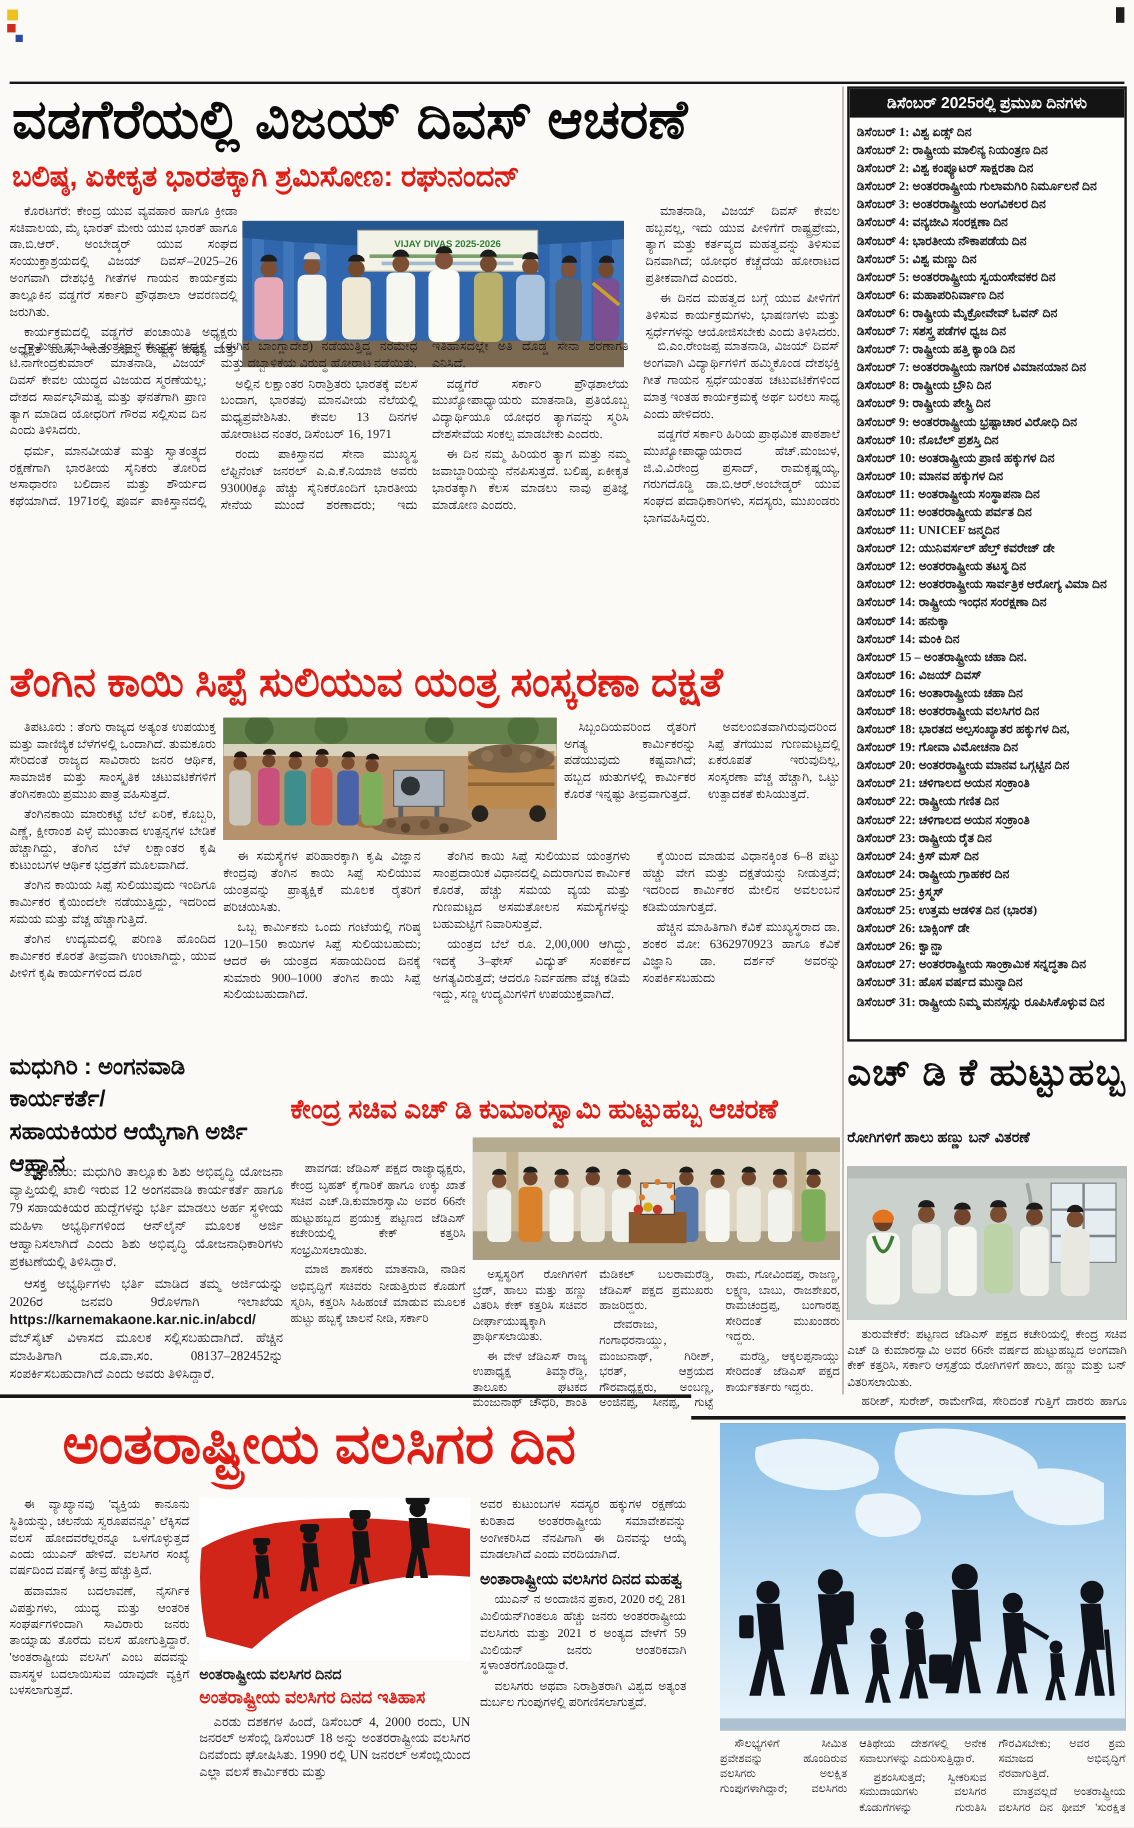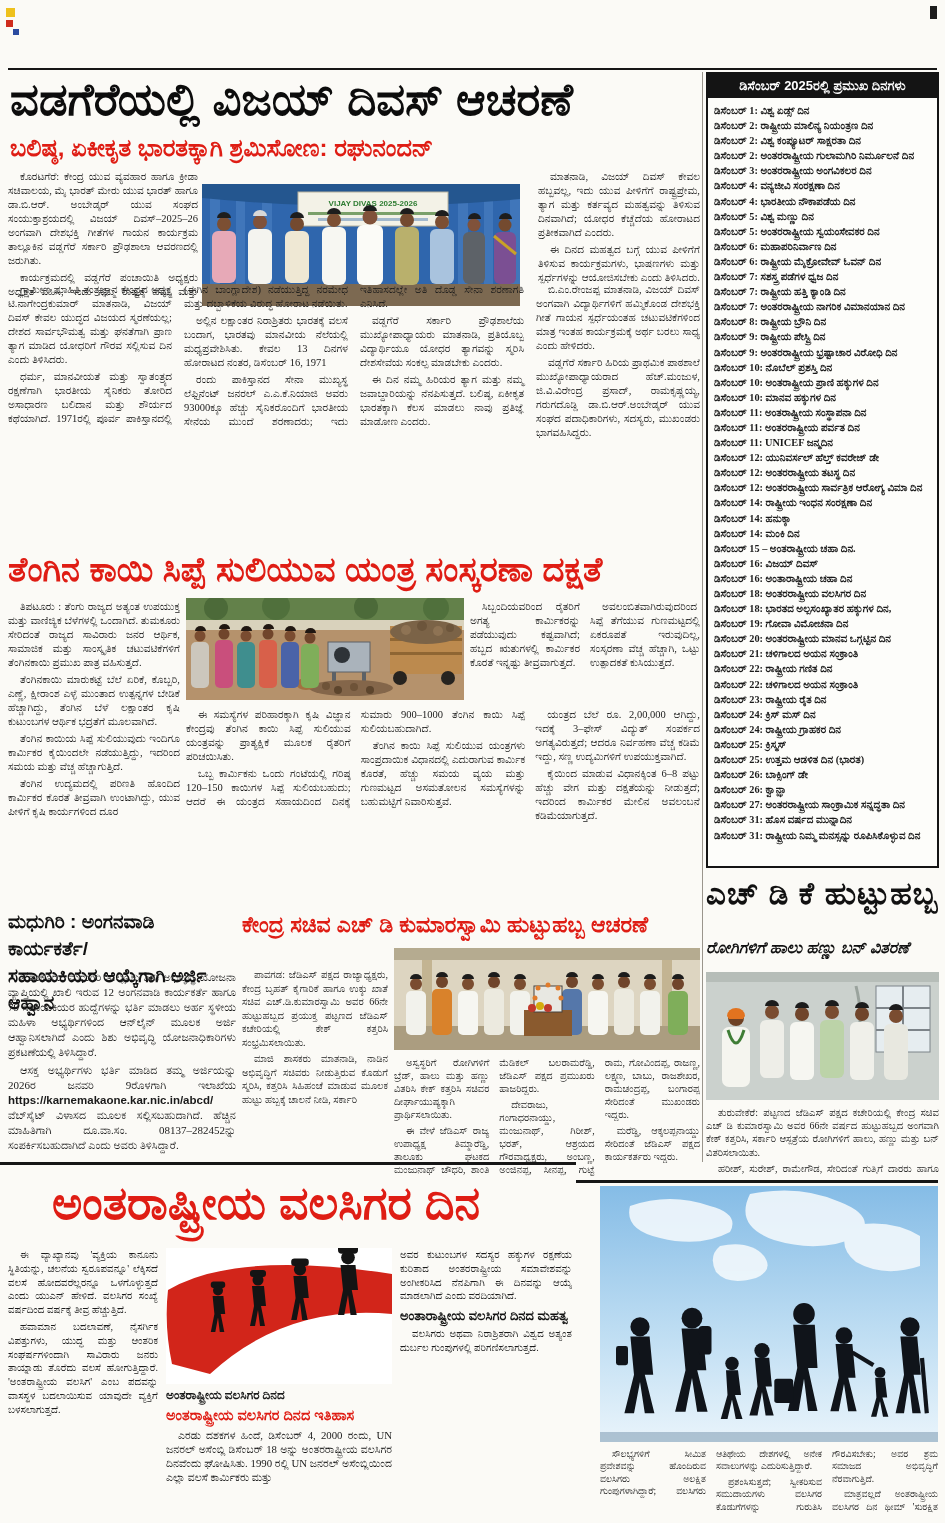--- a/index.html
+++ b/index.html
@@ -228,23 +228,24 @@
       <p>ಸಿಬ್ಬಂದಿಯವರಿಂದ ರೈತರಿಗೆ ಅಗತ್ಯ ಕಾರ್ಮಿಕರನ್ನು ಪಡೆಯುವುದು ಕಷ್ಟವಾಗಿದೆ; ಹಬ್ಬದ ಋತುಗಳಲ್ಲಿ ಕಾರ್ಮಿಕರ ಕೊರತೆ ಇನ್ನಷ್ಟು ತೀವ್ರವಾಗುತ್ತದೆ.</p>
       <p>ಅವಲಂಬಿತವಾಗಿರುವುದರಿಂದ ಸಿಪ್ಪೆ ತೆಗೆಯುವ ಗುಣಮಟ್ಟದಲ್ಲಿ ಏಕರೂಪತೆ ಇರುವುದಿಲ್ಲ, ಸಂಸ್ಕರಣಾ ವೆಚ್ಚ ಹೆಚ್ಚಾಗಿ, ಒಟ್ಟು ಉತ್ಪಾದಕತೆ ಕುಸಿಯುತ್ತದೆ.</p>
     </div>
 
   <div class="abs txt cols3" style="left:186px;top:708px;width:514px;height:194px;">
       <p>ಈ ಸಮಸ್ಯೆಗಳ ಪರಿಹಾರಕ್ಕಾಗಿ ಕೃಷಿ ವಿಜ್ಞಾನ ಕೇಂದ್ರವು ತೆಂಗಿನ ಕಾಯಿ ಸಿಪ್ಪೆ ಸುಲಿಯುವ ಯಂತ್ರವನ್ನು ಪ್ರಾತ್ಯಕ್ಷಿಕೆ ಮೂಲಕ ರೈತರಿಗೆ ಪರಿಚಯಿಸಿತು.</p>
       <p>ಒಬ್ಬ ಕಾರ್ಮಿಕನು ಒಂದು ಗಂಟೆಯಲ್ಲಿ ಗರಿಷ್ಠ 120–150 ಕಾಯಿಗಳ ಸಿಪ್ಪೆ ಸುಲಿಯಬಹುದು; ಆದರೆ ಈ ಯಂತ್ರದ ಸಹಾಯದಿಂದ ದಿನಕ್ಕೆ ಸುಮಾರು 900–1000 ತೆಂಗಿನ ಕಾಯಿ ಸಿಪ್ಪೆ ಸುಲಿಯಬಹುದಾಗಿದೆ.</p>
       <p>ತೆಂಗಿನ ಕಾಯಿ ಸಿಪ್ಪೆ ಸುಲಿಯುವ ಯಂತ್ರಗಳು ಸಾಂಪ್ರದಾಯಿಕ ವಿಧಾನದಲ್ಲಿ ಎದುರಾಗುವ ಕಾರ್ಮಿಕ ಕೊರತೆ, ಹೆಚ್ಚು ಸಮಯ ವ್ಯಯ ಮತ್ತು ಗುಣಮಟ್ಟದ ಅಸಮತೋಲನ ಸಮಸ್ಯೆಗಳನ್ನು ಬಹುಮಟ್ಟಿಗೆ ನಿವಾರಿಸುತ್ತವೆ.</p>
       <p>ಯಂತ್ರದ ಬೆಲೆ ರೂ. 2,00,000 ಆಗಿದ್ದು, ಇದಕ್ಕೆ 3–ಫೇಸ್ ವಿದ್ಯುತ್ ಸಂಪರ್ಕದ ಅಗತ್ಯವಿರುತ್ತದೆ; ಆದರೂ ನಿರ್ವಹಣಾ ವೆಚ್ಚ ಕಡಿಮೆ ಇದ್ದು, ಸಣ್ಣ ಉದ್ಯಮಿಗಳಿಗೆ ಉಪಯುಕ್ತವಾಗಿದೆ.</p>
       <p>ಕೈಯಿಂದ ಮಾಡುವ ವಿಧಾನಕ್ಕಿಂತ 6–8 ಪಟ್ಟು ಹೆಚ್ಚು ವೇಗ ಮತ್ತು ದಕ್ಷತೆಯನ್ನು ನೀಡುತ್ತದೆ; ಇದರಿಂದ ಕಾರ್ಮಿಕರ ಮೇಲಿನ ಅವಲಂಬನೆ ಕಡಿಮೆಯಾಗುತ್ತದೆ.</p>
-    </div>
-
-  <div class="abs blackhead" style="left:8px;top:908px;width:230px;font-size:19px;line-height:27px;">
+      <p>ಹೆಚ್ಚಿನ ಮಾಹಿತಿಗಾಗಿ ಕೆವಿಕೆ ಮುಖ್ಯಸ್ಥರಾದ ಡಾ. ಶಂಕರ ಮೋ: 6362970923 ಹಾಗೂ ಕೆವಿಕೆ ವಿಜ್ಞಾನಿ ಡಾ. ದರ್ಶನ್ ಅವರನ್ನು ಸಂಪರ್ಕಿಸಬಹುದು</p>
+    </div>
+
+  <div class="abs blackhead" style="left:8px;top:876px;width:230px;font-size:19px;line-height:27px;">
     <div>ಮಧುಗಿರಿ : ಅಂಗನವಾಡಿ ಕಾರ್ಯಕರ್ತೆ/</div>
     <div>ಸಹಾಯಕಿಯರ ಆಯ್ಕೆಗಾಗಿ ಅರ್ಜಿ ಆಹ್ವಾನ</div>
   </div>
   <div class="abs txt" style="left:8px;top:970px;width:228px;height:186px;font-size:11px;line-height:15px;">
     <p>ತುಮಕೂರು: ಮಧುಗಿರಿ ತಾಲ್ಲೂಕು ಶಿಶು ಅಭಿವೃದ್ಧಿ ಯೋಜನಾ ವ್ಯಾಪ್ತಿಯಲ್ಲಿ ಖಾಲಿ ಇರುವ 12 ಅಂಗನವಾಡಿ ಕಾರ್ಯಕರ್ತೆ ಹಾಗೂ 79 ಸಹಾಯಕಿಯರ ಹುದ್ದೆಗಳನ್ನು ಭರ್ತಿ ಮಾಡಲು ಅರ್ಹ ಸ್ಥಳೀಯ ಮಹಿಳಾ ಅಭ್ಯರ್ಥಿಗಳಿಂದ ಆನ್‌ಲೈನ್ ಮೂಲಕ ಅರ್ಜಿ ಆಹ್ವಾನಿಸಲಾಗಿದೆ ಎಂದು ಶಿಶು ಅಭಿವೃದ್ಧಿ ಯೋಜನಾಧಿಕಾರಿಗಳು ಪ್ರಕಟಣೆಯಲ್ಲಿ ತಿಳಿಸಿದ್ದಾರೆ.</p>
     <p><span>ಆಸಕ್ತ ಅಭ್ಯರ್ಥಿಗಳು ಭರ್ತಿ ಮಾಡಿದ ತಮ್ಮ ಅರ್ಜಿಯನ್ನು 2026ರ ಜನವರಿ 9ರೊಳಗಾಗಿ ಇಲಾಖೆಯ </span><span class="urlbold">https://karnemakaone.kar.nic.in/abcd/</span><span> ವೆಬ್‌ಸೈಟ್ ವಿಳಾಸದ ಮೂಲಕ ಸಲ್ಲಿಸಬಹುದಾಗಿದೆ. ಹೆಚ್ಚಿನ ಮಾಹಿತಿಗಾಗಿ ದೂ.ವಾ.ಸಂ. 08137–282452ನ್ನು ಸಂಪರ್ಕಿಸಬಹುದಾಗಿದೆ ಎಂದು ಅವರು ತಿಳಿಸಿದ್ದಾರೆ.</span></p>
   </div>
 
   <div class="abs redhead" style="left:242px;top:910px;width:458px;font-size:22px;line-height:30px;white-space:nowrap;">ಕೇಂದ್ರ ಸಚಿವ ಎಚ್ ಡಿ ಕುಮಾರಸ್ವಾಮಿ ಹುಟ್ಟುಹಬ್ಬ ಆಚರಣೆ</div>
   <div class="abs txt" style="left:242px;top:948px;width:146px;height:208px;font-size:10px;line-height:13.5px;margin-top:20px;">
@@ -380,21 +381,21 @@
         <div>ಡಿಸೆಂಬರ್ 25: ಉತ್ತಮ ಆಡಳಿತ ದಿನ (ಭಾರತ)</div>
         <div>ಡಿಸೆಂಬರ್ 26: ಬಾಕ್ಸಿಂಗ್ ಡೇ</div>
         <div>ಡಿಸೆಂಬರ್ 26: ಕ್ವಾನ್ಝಾ</div>
         <div>ಡಿಸೆಂಬರ್ 27: ಅಂತರರಾಷ್ಟ್ರೀಯ ಸಾಂಕ್ರಾಮಿಕ ಸನ್ನದ್ಧತಾ ದಿನ</div>
         <div>ಡಿಸೆಂಬರ್ 31: ಹೊಸ ವರ್ಷದ ಮುನ್ನಾದಿನ</div>
         <div>ಡಿಸೆಂಬರ್ 31: ರಾಷ್ಟ್ರೀಯ ನಿಮ್ಮ ಮನಸ್ಸನ್ನು ರೂಪಿಸಿಕೊಳ್ಳುವ ದಿನ</div>
       </div>
   </div>
 
   <div class="abs blackhead ctr" style="left:706px;top:874px;width:233px;font-size:31px;line-height:40px;letter-spacing:1px;">ಎಚ್ ಡಿ ಕೆ ಹುಟ್ಟುಹಬ್ಬ</div>
-  <div class="abs blackhead ctr" style="left:706px;top:936px;width:233px;font-size:16px;line-height:24px;font-style:italic;">ರೋಗಿಗಳಿಗೆ ಹಾಲು ಹಣ್ಣು ಬನ್ ವಿತರಣೆ</div>
+  <div class="abs blackhead ctr" style="left:706px;top:936px;width:233px;font-size:12px;line-height:24px;">ರೋಗಿಗಳಿಗೆ ಹಾಲು ಹಣ್ಣು ಬನ್ ವಿತರಣೆ</div>
 
   <div class="abs photo" style="left:706px;top:972px;width:233px;height:128px;">
     <svg width="233" height="128" viewBox="0 0 233 128">
       <rect width="233" height="128" fill="#cbd1cd"></rect>
       <rect width="233" height="10" fill="#b6bdb8"></rect>
       <rect x="170" y="14" width="54" height="66" fill="#e6edf0" stroke="#7d8489"></rect>
       <path d="M170 36 H224 M170 58 H224 M197 14 V80" stroke="#7d8489" stroke-width="2"></path>
       <path d="M150 14 q10 40 -4 70" stroke="#9aa39d" stroke-width="3" fill="none"></path>
       <g>
         <g transform="translate(30,70)">
@@ -480,20 +481,21 @@
     <div class="redhead ctr" style="font-size:14.5px;line-height:19px;margin-top:3px;">ಅಂತರಾಷ್ಟ್ರೀಯ ವಲಸಿಗರ ದಿನದ ಇತಿಹಾಸ</div>
     <div class="txt" style="font-size:10.8px;line-height:14px;margin-top:3px;">
         <p>ಎರಡು ದಶಕಗಳ ಹಿಂದೆ, ಡಿಸೆಂಬರ್ 4, 2000 ರಂದು, UN ಜನರಲ್ ಅಸೆಂಬ್ಲಿ ಡಿಸೆಂಬರ್ 18 ಅನ್ನು ಅಂತರರಾಷ್ಟ್ರೀಯ ವಲಸಿಗರ ದಿನವೆಂದು ಘೋಷಿಸಿತು. 1990 ರಲ್ಲಿ UN ಜನರಲ್ ಅಸೆಂಬ್ಲಿಯಿಂದ ಎಲ್ಲಾ ವಲಸೆ ಕಾರ್ಮಿಕರು ಮತ್ತು</p>
       </div>
   </div>
 
   <div class="abs" style="left:400px;top:1248px;width:172px;height:268px;overflow:hidden;">
     <div class="txt" style="font-size:10.2px;line-height:13.8px;">ಅವರ ಕುಟುಂಬಗಳ ಸದಸ್ಯರ ಹಕ್ಕುಗಳ ರಕ್ಷಣೆಯ ಕುರಿತಾದ ಅಂತರರಾಷ್ಟ್ರೀಯ ಸಮಾವೇಶವನ್ನು ಅಂಗೀಕರಿಸಿದ ನೆನಪಿಗಾಗಿ ಈ ದಿನವನ್ನು ಆಯ್ಕೆ ಮಾಡಲಾಗಿದೆ ಎಂದು ವರದಿಯಾಗಿದೆ.</div>
     <div class="blackhead ctr" style="font-size:13px;line-height:17px;margin-top:4px;">ಅಂತಾರಾಷ್ಟ್ರೀಯ ವಲಸಿಗರ ದಿನದ ಮಹತ್ವ</div>
     <div class="txt" style="font-size:10.2px;line-height:13.8px;margin-top:3px;">
+        <p>ಯುಎನ್ ನ ಅಂದಾಜಿನ ಪ್ರಕಾರ, 2020 ರಲ್ಲಿ 281 ಮಿಲಿಯನ್‌ಗಿಂತಲೂ ಹೆಚ್ಚು ಜನರು ಅಂತರರಾಷ್ಟ್ರೀಯ ವಲಸಿಗರು ಮತ್ತು 2021 ರ ಅಂತ್ಯದ ವೇಳೆಗೆ 59 ಮಿಲಿಯನ್ ಜನರು ಆಂತರಿಕವಾಗಿ ಸ್ಥಳಾಂತರಗೊಂಡಿದ್ದಾರೆ.</p>
         <p>ವಲಸಿಗರು ಅಥವಾ ನಿರಾಶ್ರಿತರಾಗಿ ವಿಶ್ವದ ಅತ್ಯಂತ ದುರ್ಬಲ ಗುಂಪುಗಳಲ್ಲಿ ಪರಿಗಣಿಸಲಾಗುತ್ತದೆ.</p>
       </div>
   </div>
 
   <div class="abs photo" style="left:600px;top:1186px;width:338px;height:256px;">
     <svg width="338" height="256" viewBox="0 0 338 256">
       <defs>
         <linearGradient id="sky" x1="0" y1="0" x2="0" y2="1">
           <stop offset="0" stop-color="#85bce6"></stop>
             <stop offset="0.55" stop-color="#bcdcf2"></stop>

